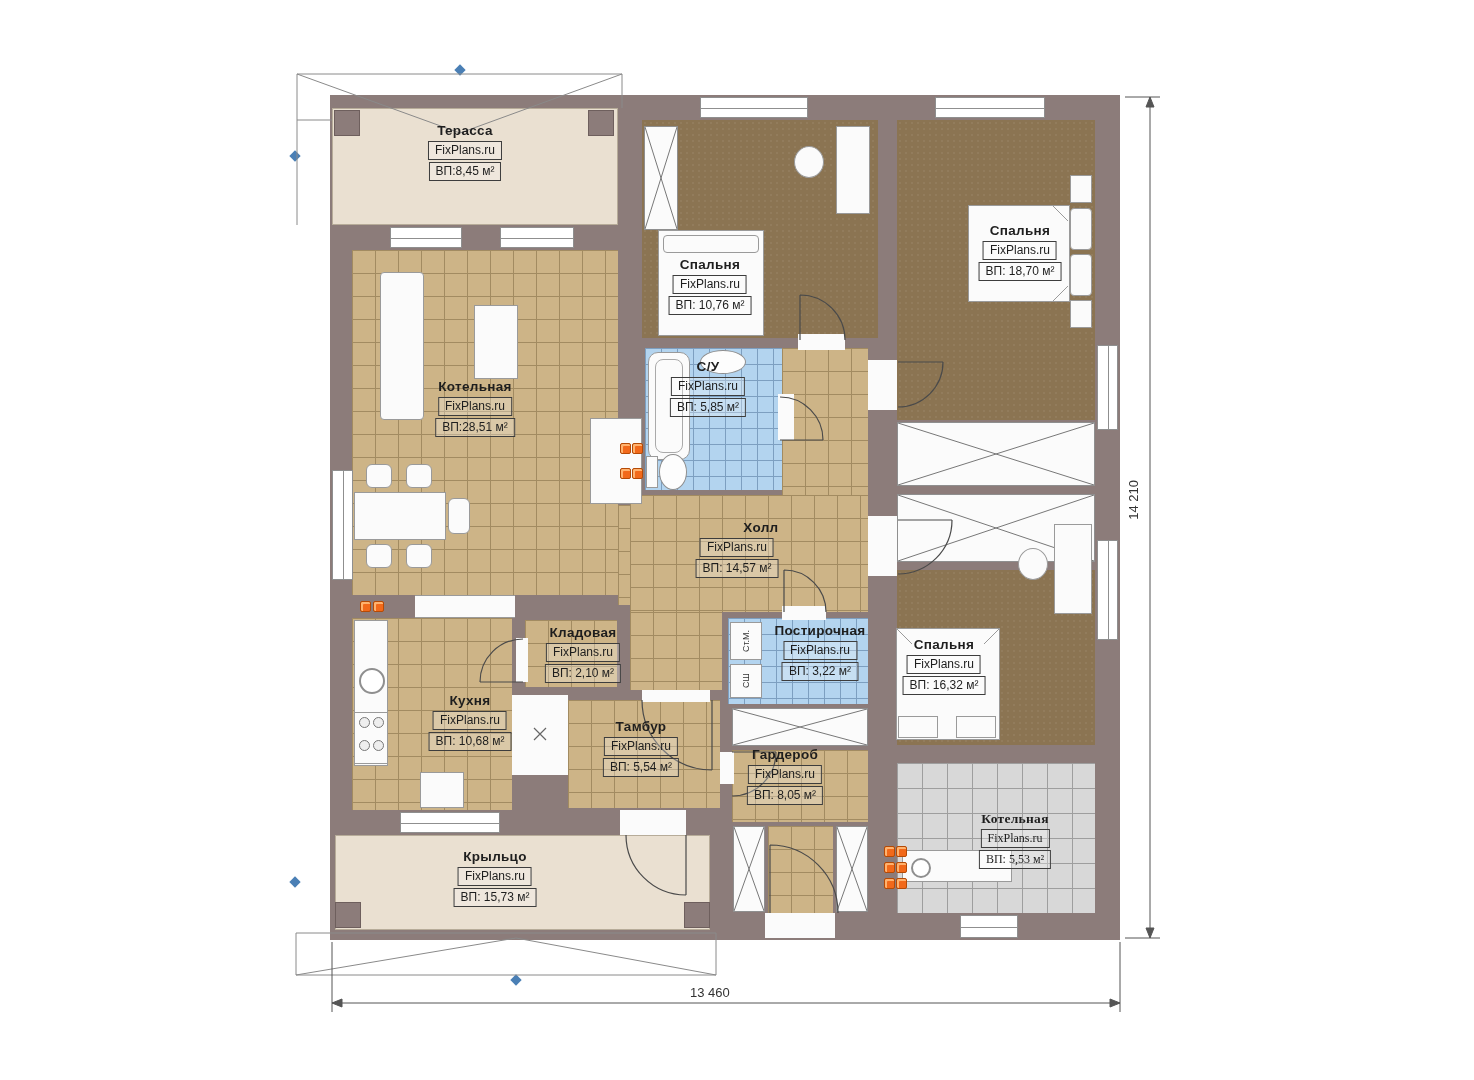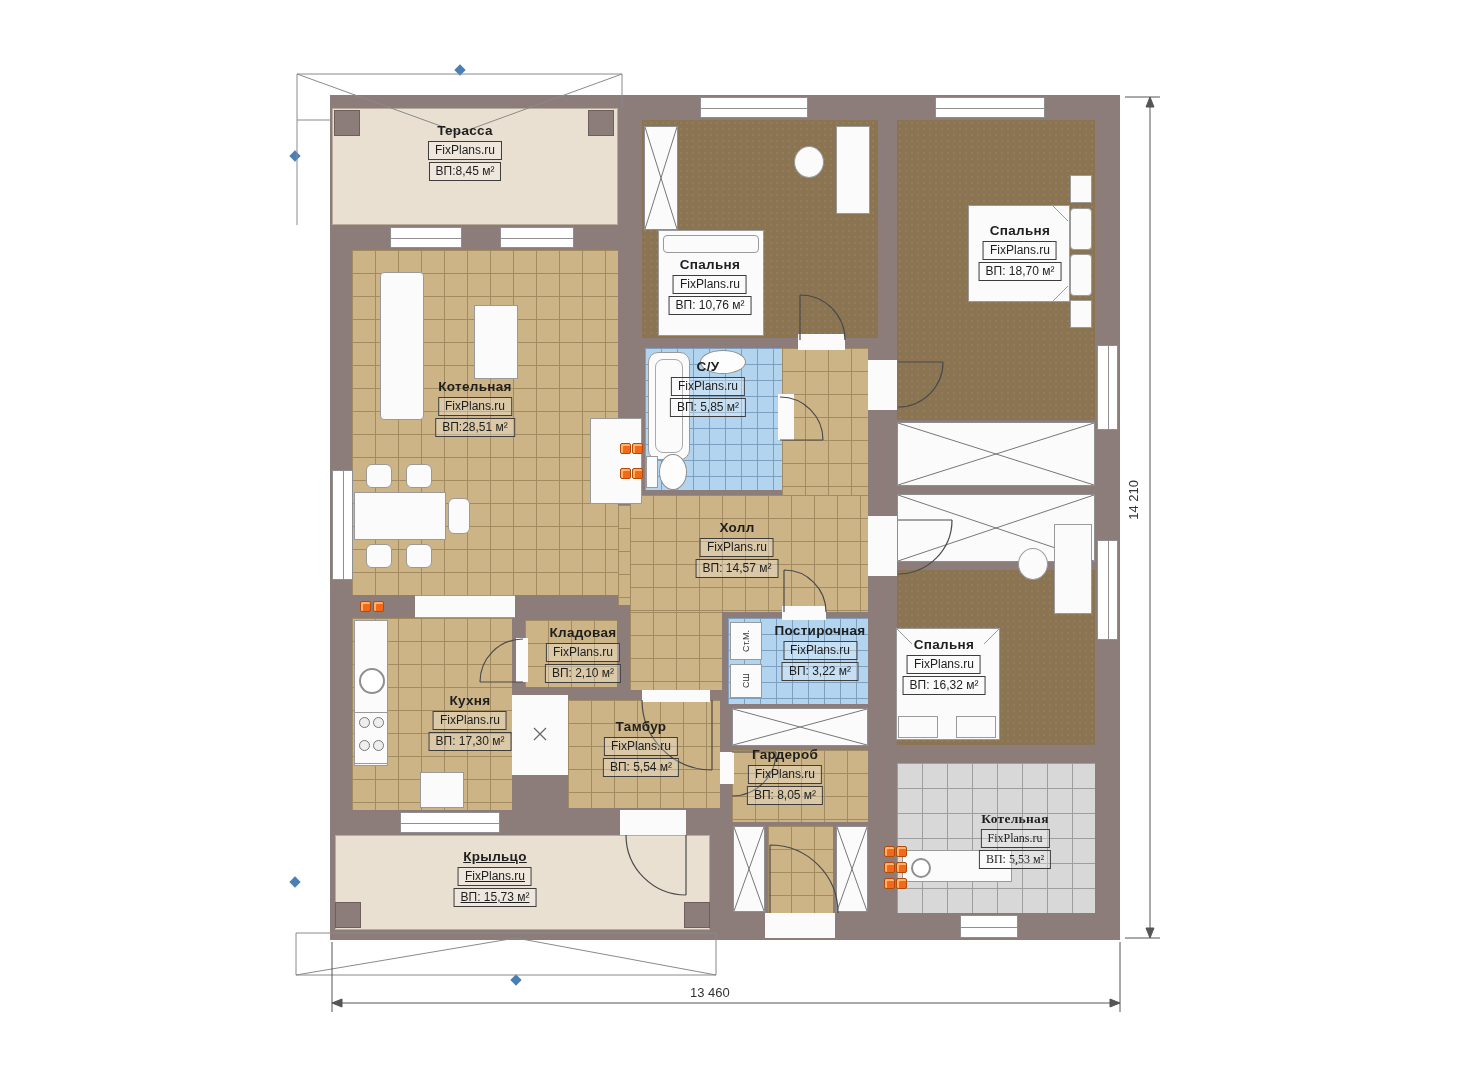--- a/index.html
+++ b/index.html
@@ -273,34 +273,34 @@
   <div class="room-label" style="left:475px;top:380px;">
     <div class="rl-name">Котельная</div>
     <div class="rl-box">FixPlans.ru</div>
     <div class="rl-box">ВП:28,51 м²</div>
   </div>
   <div class="room-label" style="left:708px;top:360px;">
     <div class="rl-name">С/У</div>
     <div class="rl-box">FixPlans.ru</div>
     <div class="rl-box">ВП: 5,85 м²</div>
   </div>
-  <div class="room-label" style="left:737px;top:521px;">
+  <div class="room-label" style="left:737px;top:521px;text-align:right;">
     <div class="rl-name">Холл</div>
     <div class="rl-box">FixPlans.ru</div>
     <div class="rl-box">ВП: 14,57 м²</div>
   </div>
   <div class="room-label" style="left:583px;top:626px;">
     <div class="rl-name">Кладовая</div>
     <div class="rl-box">FixPlans.ru</div>
     <div class="rl-box">ВП: 2,10 м²</div>
   </div>
   <div class="room-label" style="left:470px;top:694px;">
     <div class="rl-name">Кухня</div>
     <div class="rl-box">FixPlans.ru</div>
-    <div class="rl-box">ВП: 17,30 м²</div>
+    <div class="rl-box">ВП: 10,68 м²</div>
   </div>
   <div class="room-label" style="left:641px;top:720px;">
     <div class="rl-name">Тамбур</div>
     <div class="rl-box">FixPlans.ru</div>
     <div class="rl-box">ВП: 5,54 м²</div>
   </div>
   <div class="room-label" style="left:820px;top:624px;">
     <div class="rl-name">Постирочная</div>
     <div class="rl-box">FixPlans.ru</div>
     <div class="rl-box">ВП: 3,22 м²</div>
@@ -313,21 +313,21 @@
   <div class="room-label" style="left:785px;top:748px;">
     <div class="rl-name">Гардероб</div>
     <div class="rl-box">FixPlans.ru</div>
     <div class="rl-box">ВП: 8,05 м²</div>
   </div>
   <div class="room-label" style="left:1015px;top:812px;font-family:Liberation Serif, serif;">
     <div class="rl-name">Котельная</div>
     <div class="rl-box">FixPlans.ru</div>
     <div class="rl-box">ВП: 5,53 м²</div>
   </div>
-  <div class="room-label" style="left:495px;top:850px;text-decoration:underline;">
+  <div class="room-label" style="left:495px;top:850px;">
     <div class="rl-name">Крыльцо</div>
     <div class="rl-box">FixPlans.ru</div>
     <div class="rl-box">ВП: 15,73 м²</div>
   </div>
 
   <div class="dimlabel dimv" style="left:1126px;top:480px;">14 210</div>
   <div class="dimlabel" style="left:690px;top:985px;">13 460</div>
 
 </div>
 

